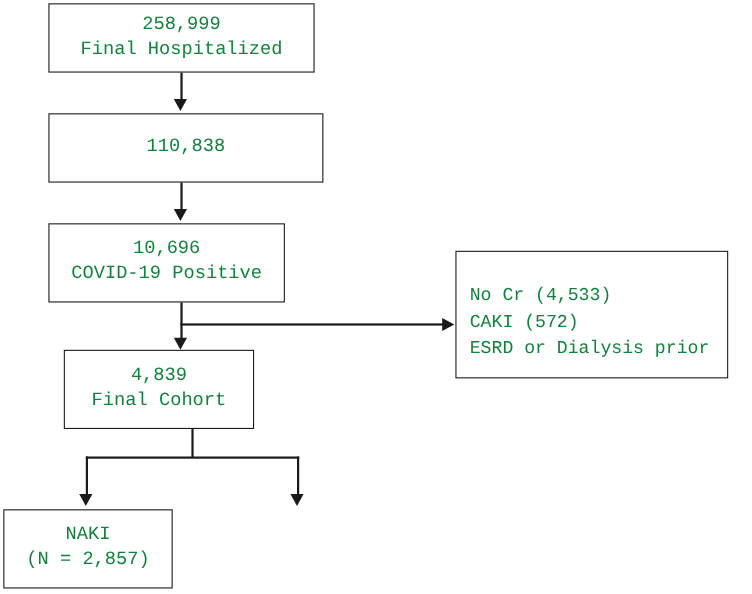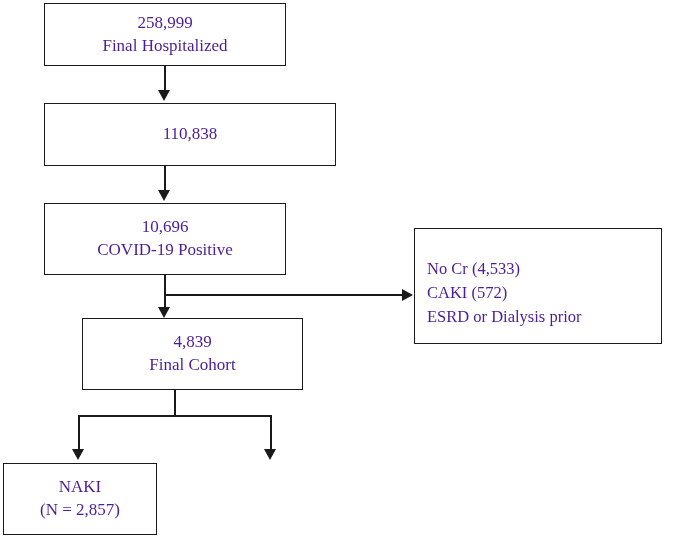--- a/index.html
+++ b/index.html
@@ -5,22 +5,22 @@
   html, body {
     margin: 0;
     padding: 0;
     background: #ffffff;
   }
   #canvas {
     position: relative;
     width: 684px;
     height: 540px;
     background: #ffffff;
-    font-family: Liberation Serif, serif;
-    color: #4c1d95;
+    font-family: Liberation Mono, monospace;
+    color: #15803d;
     overflow: hidden;
   }
   .node {
     position: absolute;
     box-sizing: border-box;
     border: 1.5px solid #1a1a1a;
     background: #ffffff;
     display: flex;
     flex-direction: column;
     align-items: center;
@@ -71,45 +71,45 @@
 <div id="canvas">
 
   <div class="node" style="left:44px; top:3px; width:242px; height:63px;">
     <span class="line1">258,999</span>
     <span class="line2">Final Hospitalized</span>
   </div>
 
   <div class="connector" style="left:164px; top:66px; width:1.8px; height:26px;"></div>
   <div class="arrowhead arrow-down" style="left:158px; top:90px;"></div>
 
-  <div class="node" style="left:44px; top:103px; width:292px; height:63px;">
+  <div class="node" style="left:44px; top:103px; width:250px; height:63px;">
     <span class="line1">110,838</span>
   </div>
 
   <div class="connector" style="left:164px; top:166px; width:1.8px; height:26px;"></div>
   <div class="arrowhead arrow-down" style="left:158px; top:190px;"></div>
 
-  <div class="node" style="left:44px; top:203px; width:242px; height:72px;">
+  <div class="node" style="left:44px; top:203px; width:215px; height:72px;">
     <span class="line1">10,696</span>
     <span class="line2">COVID-19 Positive</span>
   </div>
 
   <div class="connector" style="left:164px; top:275px; width:1.8px; height:34px;"></div>
   <div class="arrowhead arrow-down" style="left:158px; top:307px;"></div>
 
   <div class="connector" style="left:164px; top:294px; width:240px; height:1.8px;"></div>
   <div class="arrowhead arrow-right" style="left:402px; top:289px;"></div>
 
   <div class="node left-align" style="left:414px; top:228px; width:248px; height:116px;">
     <span>No Cr (4,533)</span>
     <span>CAKI (572)</span>
     <span>ESRD or Dialysis prior</span>
   </div>
 
-  <div class="node" style="left:82px; top:318px; width:221px; height:72px;">
+  <div class="node" style="left:58px; top:318px; width:173px; height:72px;">
     <span class="line1">4,839</span>
     <span class="line2">Final Cohort</span>
   </div>
 
   <div class="connector" style="left:174px; top:390px; width:1.8px; height:26px;"></div>
   <div class="connector" style="left:78px; top:415px; width:194px; height:1.8px;"></div>
   <div class="connector" style="left:78px; top:415px; width:1.8px; height:36px;"></div>
   <div class="arrowhead arrow-down" style="left:72px; top:449px;"></div>
   <div class="connector" style="left:270px; top:415px; width:1.8px; height:36px;"></div>
   <div class="arrowhead arrow-down" style="left:264px; top:449px;"></div>

